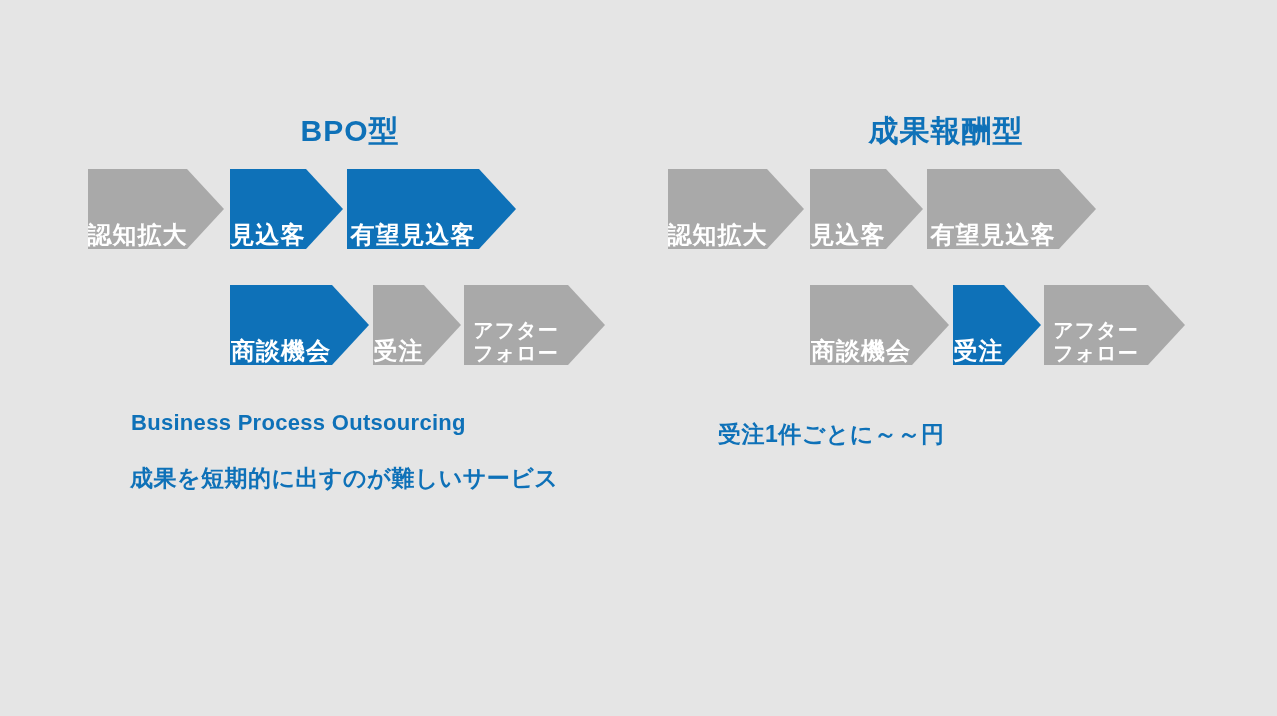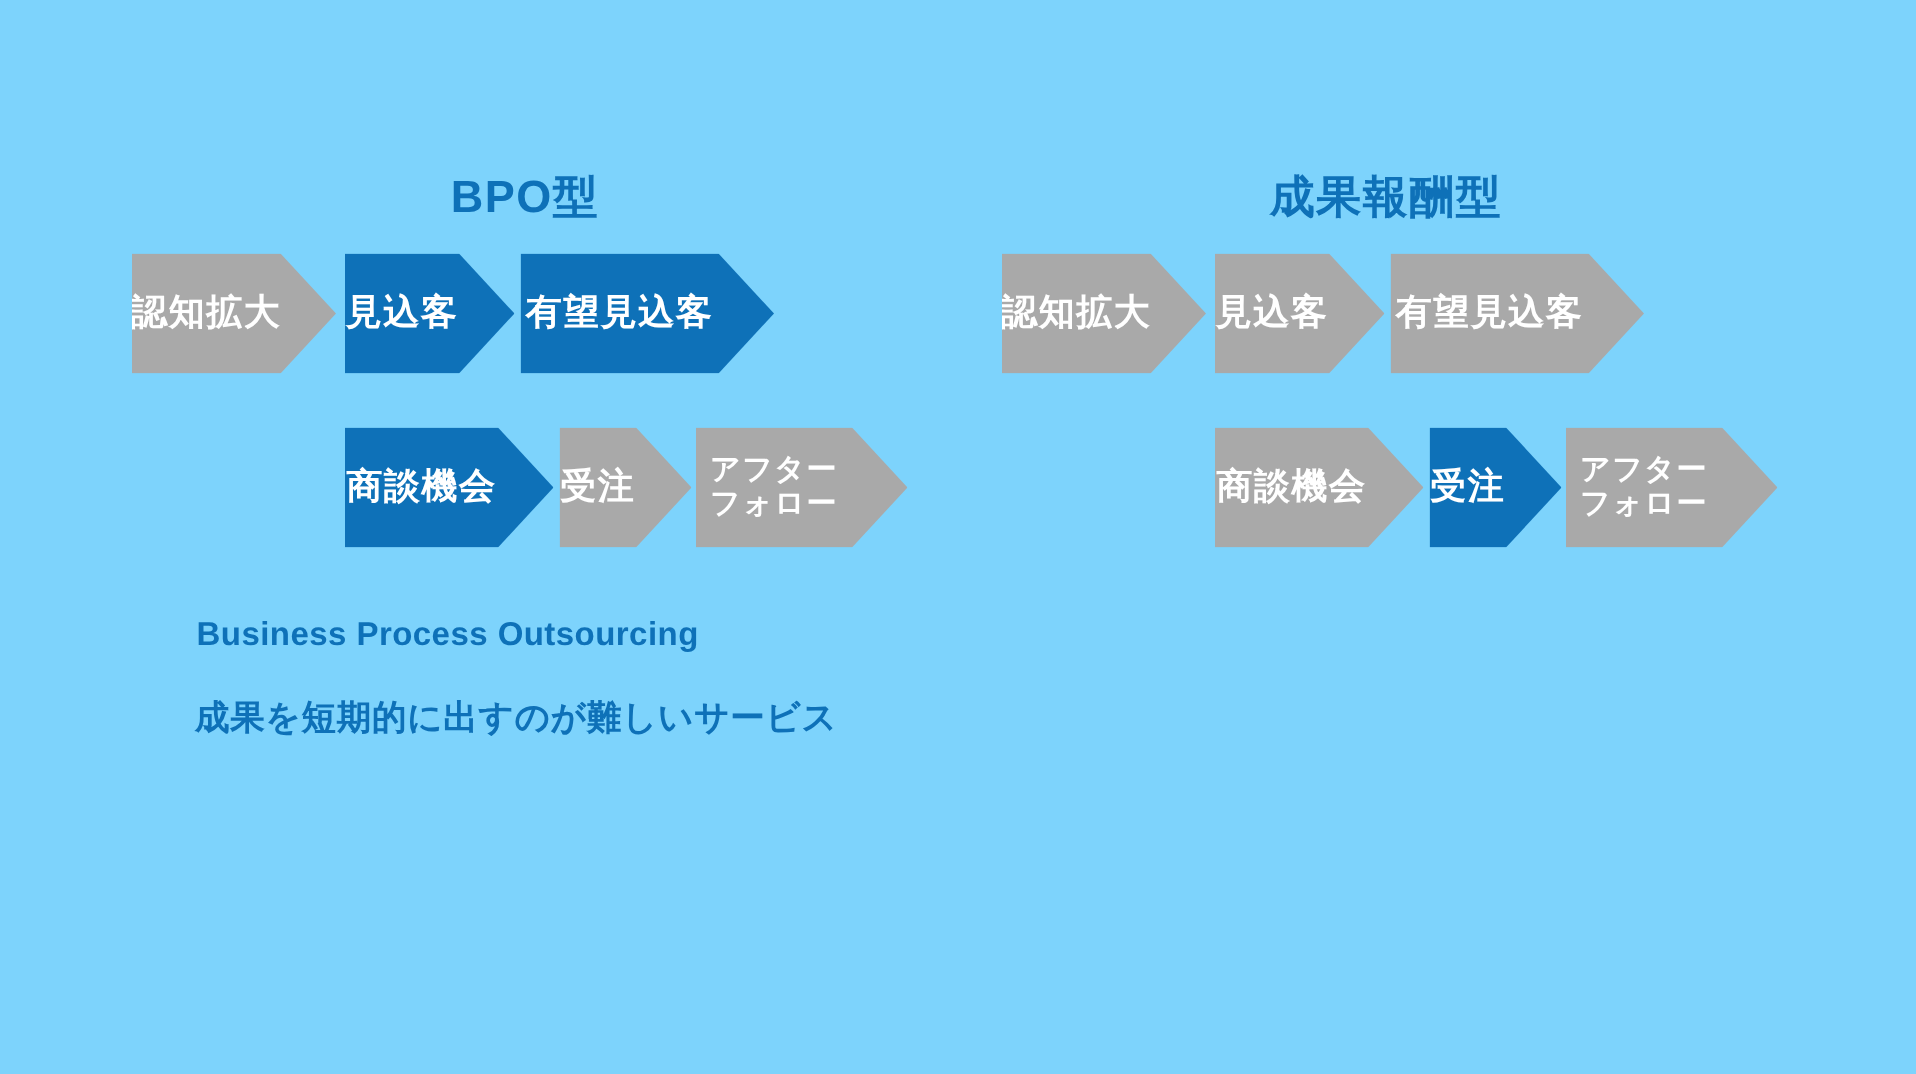--- a/index.html
+++ b/index.html
@@ -4,42 +4,42 @@
 <style>
   html,body{margin:0;padding:0;}
   body{
     font-family:"Liberation Sans","DejaVu Sans",sans-serif;
     background:#ffffff;
   }
   .slide{
     position:relative;
     width:1277px;
     height:716px;
-    background:#7dd3fc;
+    background:#e5e5e5;
     overflow:hidden;
   }
   .panel-title{
     position:absolute;
     top:86px;
     width:300px;
     text-align:center;
     font-size:30px;
     font-weight:bold;
     color:var(--blue,#0E71B8);
     letter-spacing:1px;
   }
   .title-left{left:200px;}
-  .title-right{left:774px;}
+  .title-right{left:796px;}
   .chev{
     position:absolute;
     height:80px;
     box-sizing:border-box;
     padding-right:37px;
     display:flex;
-    align-items:center;
+    align-items:flex-end;
     justify-content:center;
     clip-path:polygon(0 0, calc(100% - 37px) 0, 100% 50%, calc(100% - 37px) 100%, 0 100%);
     color:#ffffff;
     font-weight:bold;
     font-size:24px;
     letter-spacing:1px;
     line-height:1.15;
     white-space:nowrap;
   }
   .chev.blue{background:var(--blue,#0E71B8);}
@@ -105,14 +105,15 @@
     <span>商談機会</span>
   </div>
   <div class="chev blue" style="left:953px;top:285px;width:88px">
     <span>受注</span>
   </div>
   <div class="chev gray" style="left:1044px;top:285px;width:141px">
     <span class="two-line">アフター
 フォロー</span>
   </div>
 
+  <div class="note note-jp" style="left:718px;top:419px">受注1件ごとに～～円</div>
 
 </div>
 
 </body></html>

